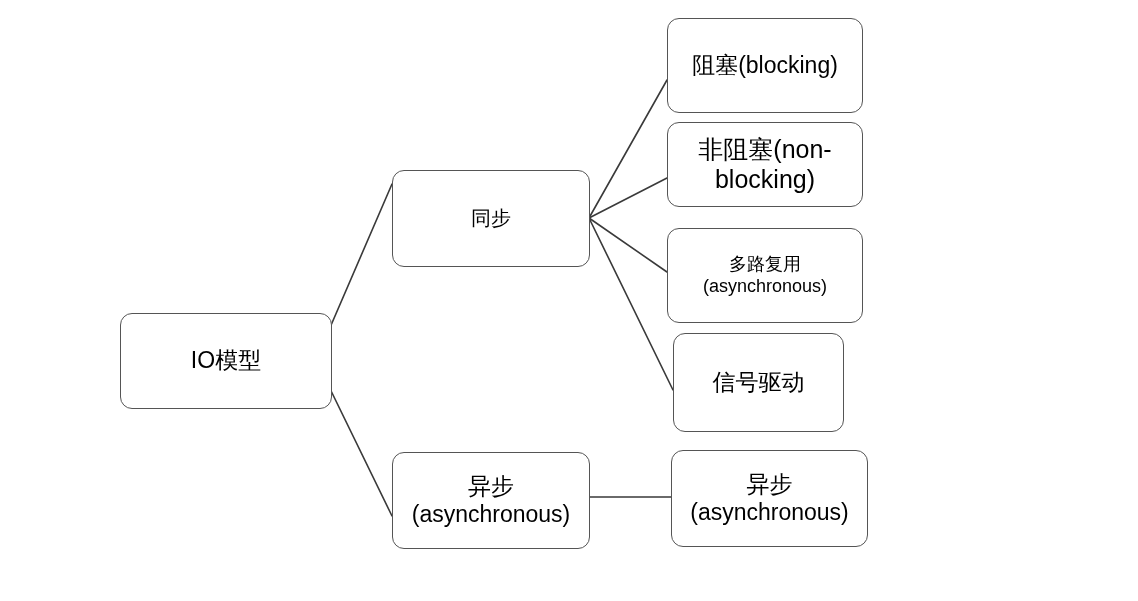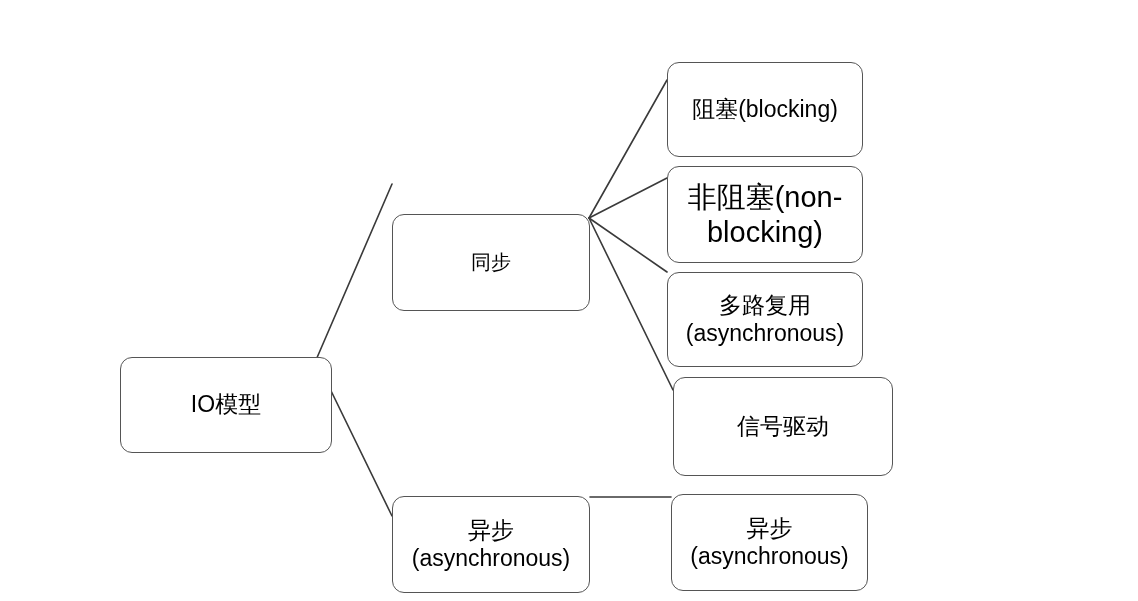--- a/index.html
+++ b/index.html
@@ -32,34 +32,33 @@
     border: 1.6px solid #555555;
     border-radius: 12px;
     display: flex;
     flex-direction: column;
     align-items: center;
     justify-content: center;
     text-align: center;
     color: #000000;
     line-height: 1.18;
     z-index: 2;
-    margin-top: 44px;
   }
   .node .line1,
   .node .line2 {
     display: block;
     white-space: nowrap;
   }
   .n-root       { left: 120px; top: 313px; width: 212px; height: 96px; font-size: 23px; }
   .n-sync       { left: 392px; top: 170px; width: 198px; height: 97px; font-size: 20px; }
   .n-async      { left: 392px; top: 452px; width: 198px; height: 97px; font-size: 23px; }
   .n-blocking   { left: 667px; top:  18px; width: 196px; height:  95px; font-size: 23px; }
-  .n-nonblock   { left: 667px; top: 122px; width: 196px; height:  97px; font-size: 29px; }
-  .n-multiplex  { left: 667px; top: 228px; width: 196px; height:  95px; font-size: 23px; }
-  .n-signal     { left: 673px; top: 333px; width: 220px; height:  99px; font-size: 23px; }
+  .n-nonblock   { left: 667px; top: 122px; width: 196px; height:  85px; font-size: 25px; }
+  .n-multiplex  { left: 667px; top: 228px; width: 196px; height:  95px; font-size: 18px; }
+  .n-signal     { left: 673px; top: 333px; width: 171px; height:  99px; font-size: 23px; }
   .n-async2     { left: 671px; top: 450px; width: 197px; height:  97px; font-size: 23px; }
 </style>
 </head>
 <body style="background: rgb(255, 255, 255);">
 
 <div id="canvas">
 
   <svg id="edge-layer" viewBox="0 0 1138 601" width="1138" height="601" xmlns="http://www.w3.org/2000/svg">
     <g id="edges" stroke="#3a3a3a" stroke-width="1.6" fill="none" stroke-linecap="round">
         <line x1="316" y1="360" x2="392" y2="184"></line>

